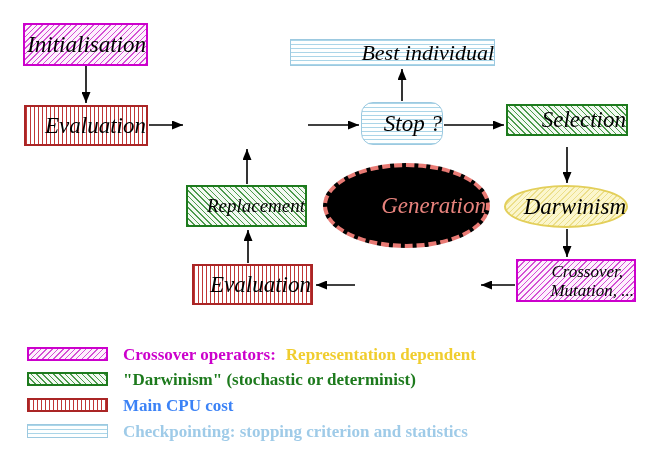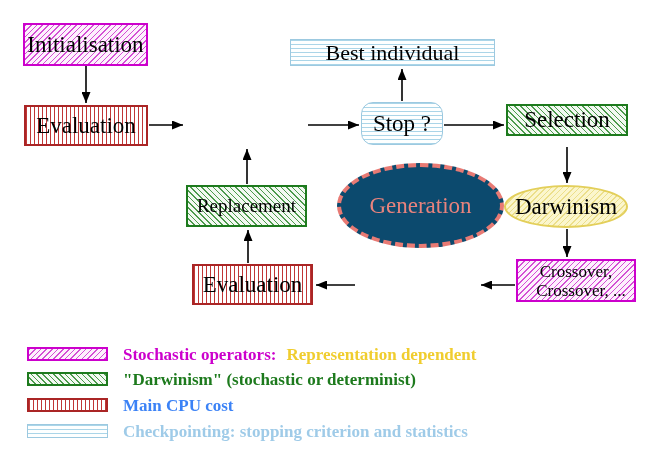--- a/index.html
+++ b/index.html
@@ -3,44 +3,44 @@
 <meta charset="utf-8">
 <style>
   html,body { margin:0; padding:0; background:#ffffff; }
   .stage {
     position:relative; width:662px; height:471px; background:#ffffff;
     font-family:"Liberation Serif", serif; overflow:hidden;
   }
   .arrow-layer { position:absolute; left:0; top:0; width:662px; height:471px; z-index:1; }
   .node {
     position:absolute; z-index:2; box-sizing:border-box;
-    display:flex; align-items:center; justify-content:center;
-    color:#000; white-space:nowrap; text-align:center;
+    display:flex; align-items:center; justify-content:flex-end;
+    color:#000; white-space:nowrap; text-align:center;font-style:italic;
   }
   
   .hatch-magenta { border:2px solid #cc00cc;
     background:repeating-linear-gradient(135deg,#d44fd4 0 1px,#fdf1fd 1px 4px); }
   .hatch-green { border:2px solid #1d7a1d;
     background:repeating-linear-gradient(45deg,#4c9a4c 0 1px,#f3f9f2 1px 4px); }
   .stripes-red { border:2px solid #aa2525;
     background:repeating-linear-gradient(90deg,#c03636 0 1px,#ffffff 1px 4px); }
   .stripes-cyan { border:1px solid #9cc9e0;
     background:repeating-linear-gradient(180deg,#aad5e8 0 1px,#fdffff 1px 4px); }
   .ellipse-yellow { border:2px solid #e3cf5a; border-radius:50%;
     background:repeating-linear-gradient(135deg,#ecdf8a 0 1px,#fbf6cd 1px 4px); }
   
   .n-init        { left:23px;  top:23px;  width:125px; height:43px; font-size:23px; }
   .n-eval-top    { left:24px;  top:105px; width:124px; height:41px; font-size:23px; }
   .n-parents     { left:185px; top:104px; width:123px; height:43px; font-size:23px; }
   .n-best        { left:290px; top:39px;  width:205px; height:27px; font-size:22px; }
   .n-stop        { left:361px; top:102px; width:82px;  height:43px; font-size:23px; border-radius:12px; }
   .n-selection   { left:506px; top:104px; width:122px; height:32px; font-size:23px; }
   .n-replacement { left:186px; top:185px; width:121px; height:42px; font-size:19px; }
-  .n-generation  { left:337px; top:163px; width:167px; height:85px; font-size:23px;
-                   border:4px dashed #e87a74; border-radius:50%; color:#e8837d; background:#0c4a6e; z-index:1; }
+  .n-generation  { left:323px; top:163px; width:167px; height:85px; font-size:23px;
+                   border:4px dashed #e87a74; border-radius:50%; color:#e8837d; background:#000000; z-index:1; }
   .n-genitors    { left:504px; top:185px; width:124px; height:43px; font-size:23px; }
   .n-crossover   { left:516px; top:259px; width:120px; height:43px; font-size:17px; line-height:19px; }
   .n-eval-bot    { left:192px; top:264px; width:121px; height:41px; font-size:23px; }
   .n-offspring   { left:356px; top:267px; width:121px; height:39px; font-size:23px; }
   .n-crossover .two-line { display:block; }
   .n-crossover .l2 { padding-left:10px; }
   
   .legend-swatch { position:absolute; left:27px; width:81px; height:14px; box-sizing:border-box; z-index:2; }
   .sw-1 { top:347px; } .sw-2 { top:372px; } .sw-3 { top:398px; } .sw-4 { top:424px; }
   .legend-text {
@@ -106,32 +106,32 @@
     <span>Generation</span>
   </div>
 
   <div class="node ellipse-yellow n-genitors">
     <span>Darwinism</span>
   </div>
 
   <div class="node hatch-magenta n-crossover">
     <span class="two-line">
       <span class="l1">Crossover,</span><br>
-      <span class="l2">Crossover, ...</span>
+      <span class="l2">Mutation, ...</span>
     </span>
   </div>
 
   <div class="node stripes-red n-eval-bot">
     <span>Evaluation</span>
   </div>
 
 
   <div class="legend-swatch hatch-magenta sw-1"></div>
   <div class="legend-text lt-1">
-    <span class="c-magenta">Stochastic operators:</span><span class="c-gold">Representation dependent</span>
+    <span class="c-magenta">Crossover operators:</span><span class="c-gold">Representation dependent</span>
   </div>
 
   <div class="legend-swatch hatch-green sw-2"></div>
   <div class="legend-text lt-2">
     <span class="c-green">"Darwinism" (stochastic or determinist)</span>
   </div>
 
   <div class="legend-swatch stripes-red sw-3"></div>
   <div class="legend-text lt-3">
     <span class="c-red">Main CPU cost</span>

